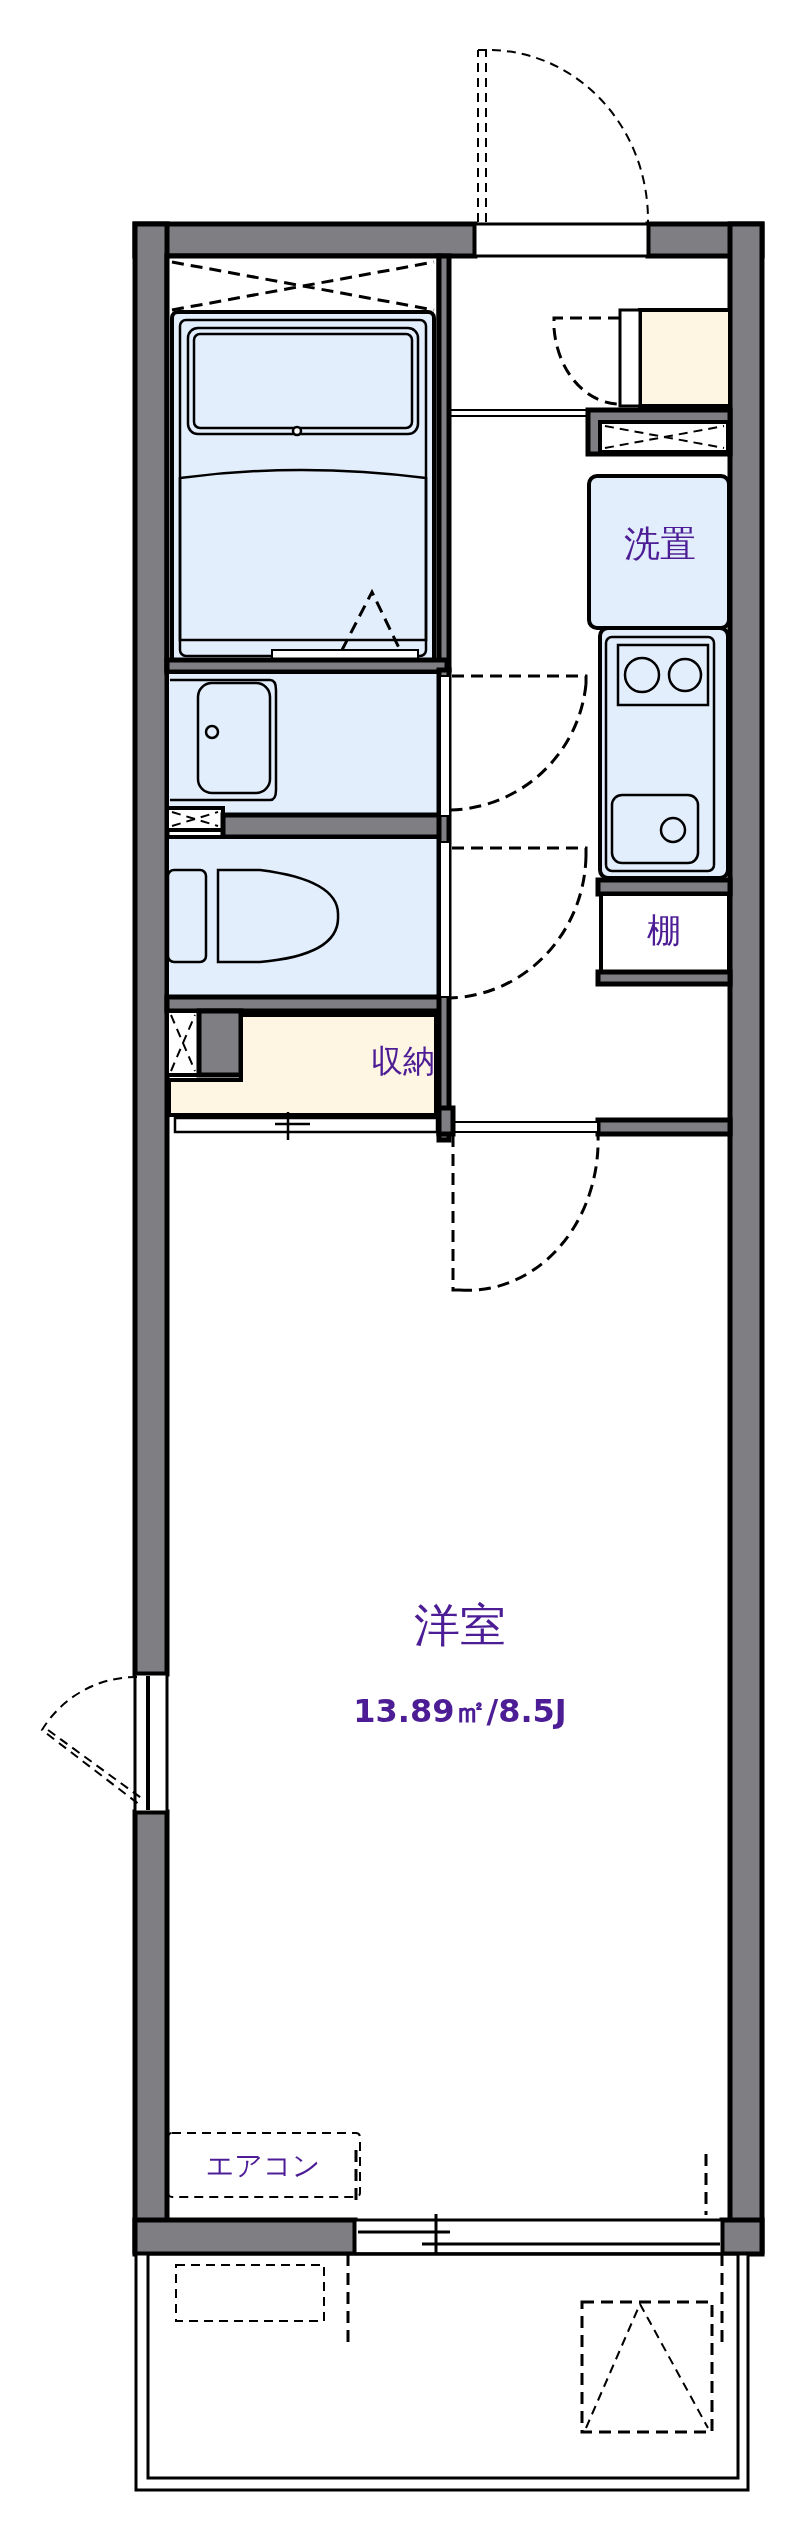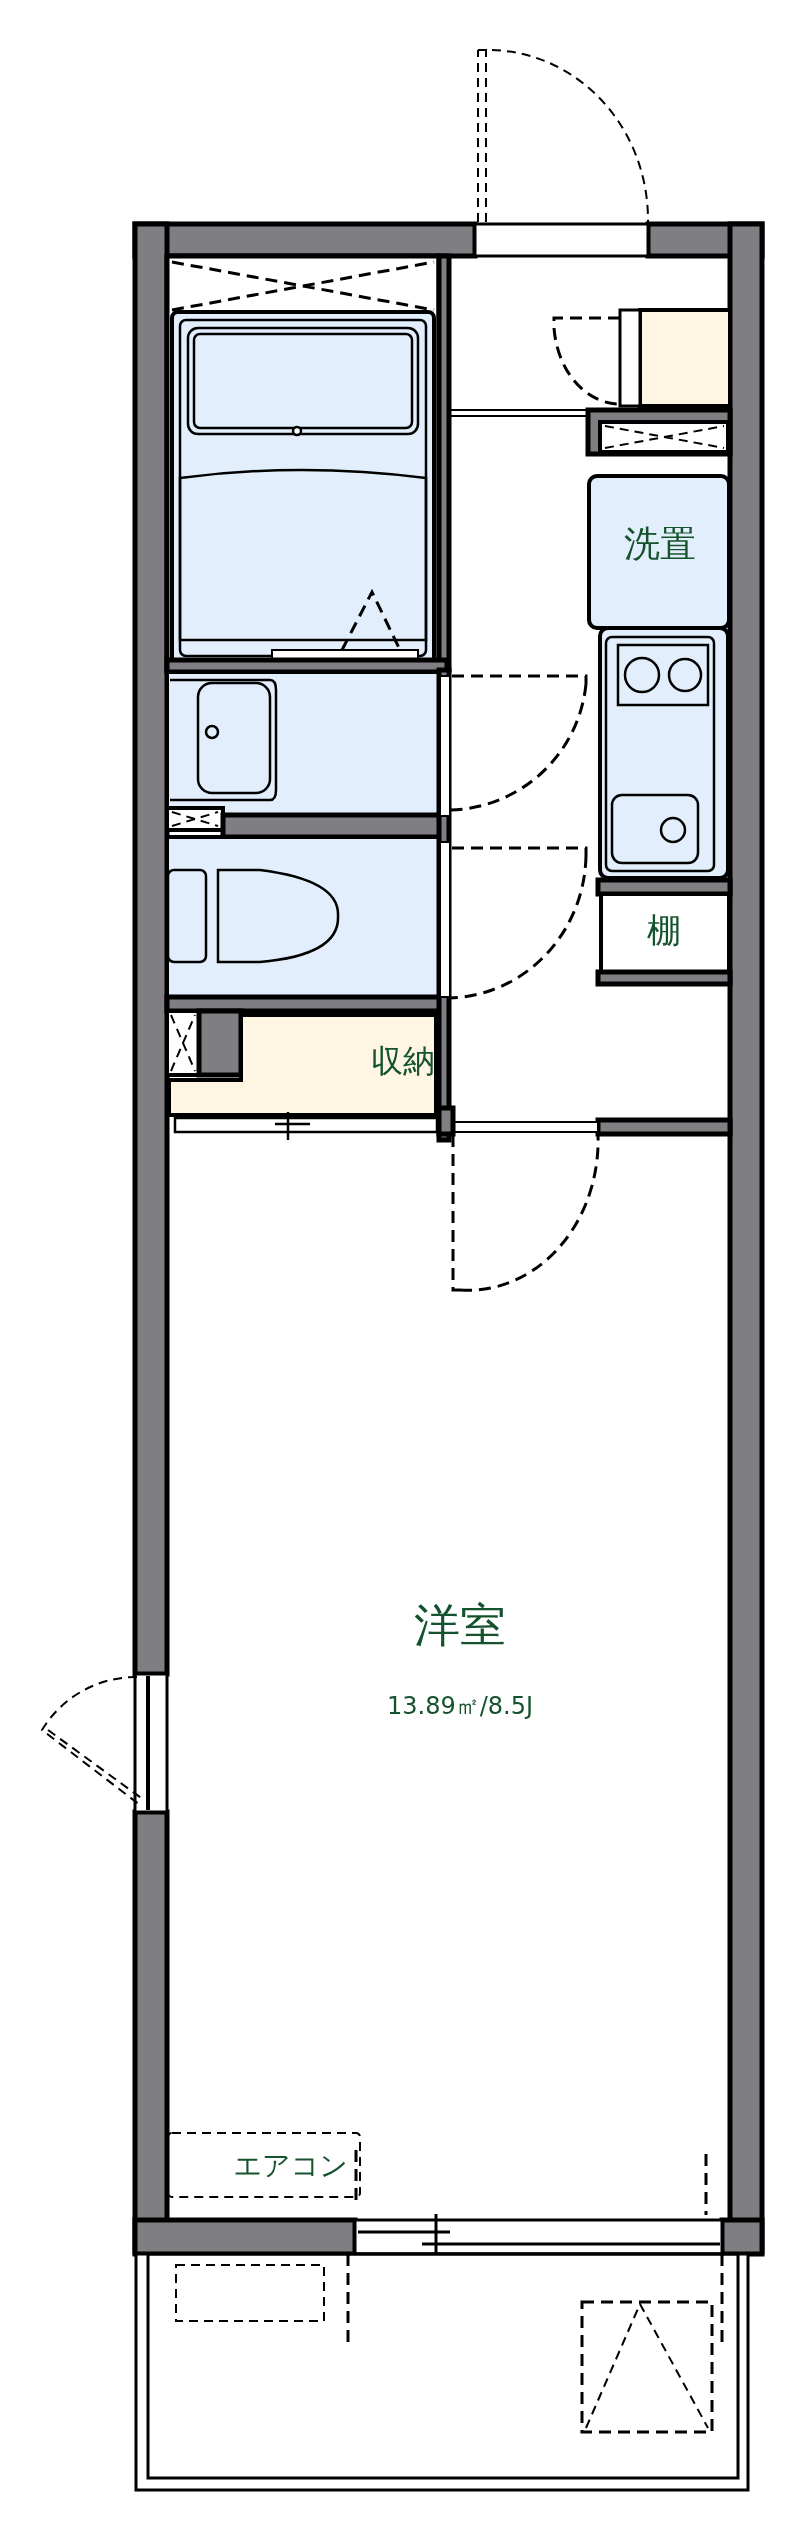--- a/index.html
+++ b/index.html
@@ -1,18 +1,18 @@
 <!DOCTYPE html>
 <html><head>
 <meta charset="utf-8">
 <style>
   html,body{margin:0;padding:0;background:#fff;}
   body{width:800px;height:2540px;position:relative;overflow:hidden;font-family:"DejaVu Sans","Liberation Sans",sans-serif;}
   svg{position:absolute;left:0;top:0;}
-  .lbl{position:absolute;color:#14532d;text-align:center;white-space:nowrap;}
+  .lbl{position:absolute;color:#4c1d95;text-align:center;white-space:nowrap;}
 </style>
 </head>
 <body>
 
 <svg width="800" height="2540" viewBox="0 0 800 2540">
   <defs>
     <style>
       .w{fill:#7f7e83;stroke:#000;stroke-width:5;}
       .ln{fill:none;stroke:#000;stroke-width:4;}
       .th{fill:none;stroke:#000;stroke-width:2.5;}
@@ -164,14 +164,14 @@
     <rect class="ds" x="582" y="2302" width="130" height="130"></rect>
     <path class="dst" d="M586 2428 L640 2304 L708 2428"></path>
     <path class="ds" d="M706 2154 L706 2215"></path>
   </g>
 </svg>
 
 <div class="lbl" style="left:600px;top:520px;width:120px;font-size:36px;">洗置</div>
 <div class="lbl" style="left:600px;top:908px;width:128px;font-size:34px;">棚</div>
 <div class="lbl" style="left:245px;top:1040px;width:190px;font-size:32px;text-align:right;">収納</div>
 <div class="lbl" style="left:260px;top:1595px;width:400px;font-size:46px;">洋室</div>
-<div class="lbl" style="left:260px;top:1690px;width:400px;font-size:24px;">13.89㎡/8.5J</div>
-<div class="lbl" style="left:178px;top:2147px;width:170px;font-size:28px;text-align:right;">エアコン</div>
+<div class="lbl" style="left:260px;top:1690px;width:400px;font-size:32px;font-weight:bold;">13.89㎡/8.5J</div>
+<div class="lbl" style="left:178px;top:2147px;width:170px;font-size:28px;text-align:center;">エアコン</div>
 
 </body></html>

